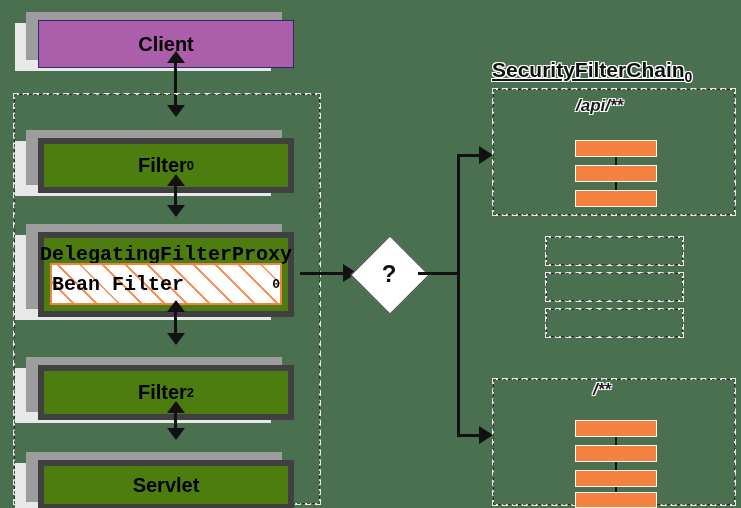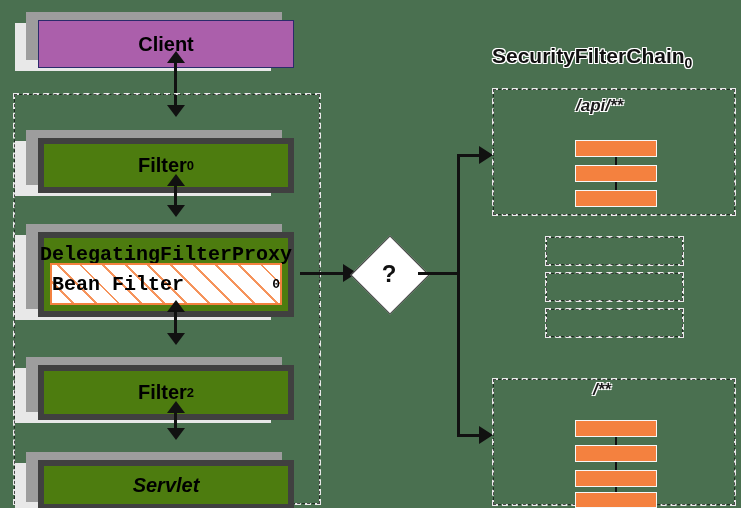--- a/index.html
+++ b/index.html
@@ -238,42 +238,42 @@
     <div class="face orange">
       <span>Filter</span>
         <span class="sub">2</span>
     </div>
   </div>
 
   <div class="arrow-up" style="left:167px; top:401px;"></div>
   <div class="vline" style="left:174px; top:410px; height:21px;"></div>
   <div class="arrow-down" style="left:167px; top:428px;"></div>
 
-  <div class="stack" style="left:38px; top:440px; width:256px; height:50px;font-style:italic;">
+  <div class="stack" style="left:38px; top:440px; width:256px; height:50px;">
     <div class="layer-back"></div>
     <div class="layer-mid"></div>
     <div class="face orange">
       <span>Servlet</span>
     </div>
   </div>
 
   <div class="hline" style="left:300px; top:272px; width:45px;"></div>
   <div class="arrow-right" style="left:343px; top:264px;"></div>
 
   <div class="diamond" style="left:362px; top:247px;"></div>
   <div class="diamond-label" style="left:362px; top:260px;">?</div>
 
   <div class="hline" style="left:418px; top:272px; width:42px;"></div>
   <div class="vline" style="left:457px; top:154px; height:282px;"></div>
   <div class="hline" style="left:457px; top:154px; width:30px;"></div>
   <div class="arrow-right" style="left:479px; top:146px;"></div>
   <div class="hline" style="left:457px; top:434px; width:30px;"></div>
   <div class="arrow-right" style="left:479px; top:426px;"></div>
 
-  <div class="outline-label" style="left:492px; top:44px;">
+  <div class="outline-label" style="left:492px; top:58px;text-decoration:underline;">
     <span>SecurityFilterChain</span><span class="sub">0</span>
   </div>
   <div class="dashed-combo" style="left:492px; top:88px; width:244px; height:128px;"></div>
   <div class="path-label" style="left:576px; top:96px;">/api/**</div>
 
   <div class="bar" style="left:575px; top:140px; width:82px; height:17px;"></div>
   <div class="bar-link" style="left:615px; top:157px; height:8px;"></div>
   <div class="bar" style="left:575px; top:165px; width:82px; height:17px;"></div>
   <div class="bar-link" style="left:615px; top:182px; height:8px;"></div>
   <div class="bar" style="left:575px; top:190px; width:82px; height:17px;"></div>

